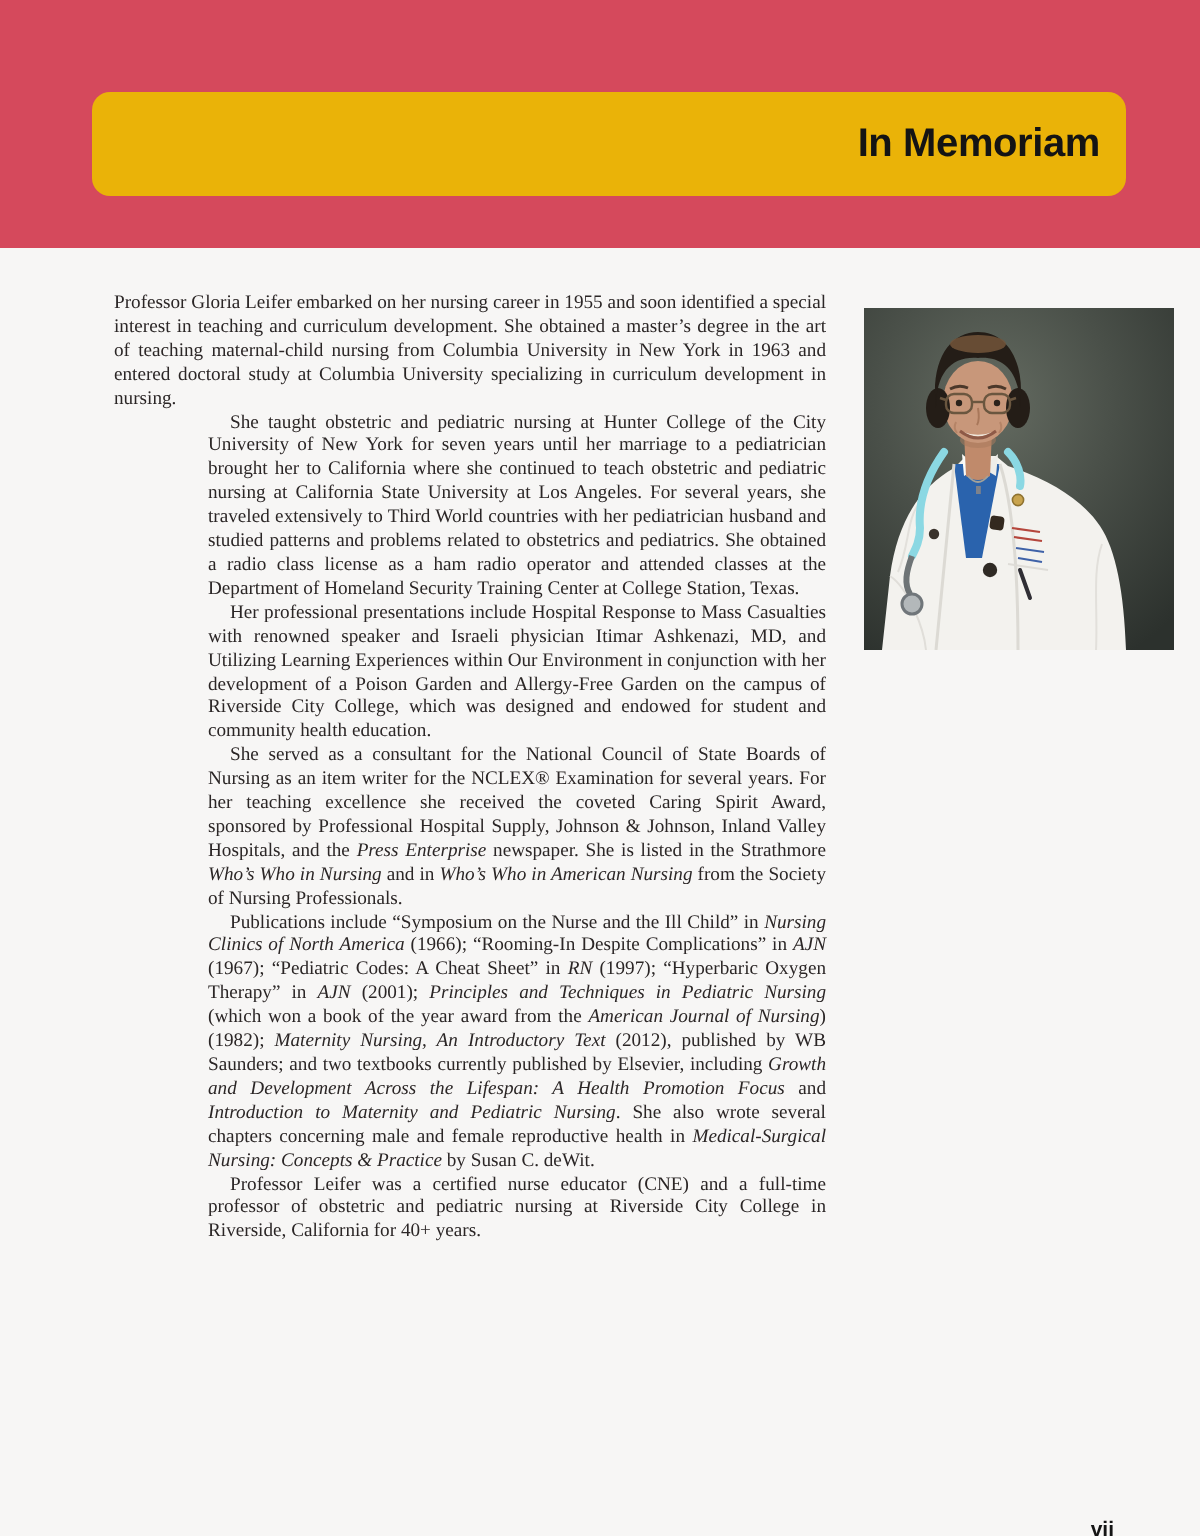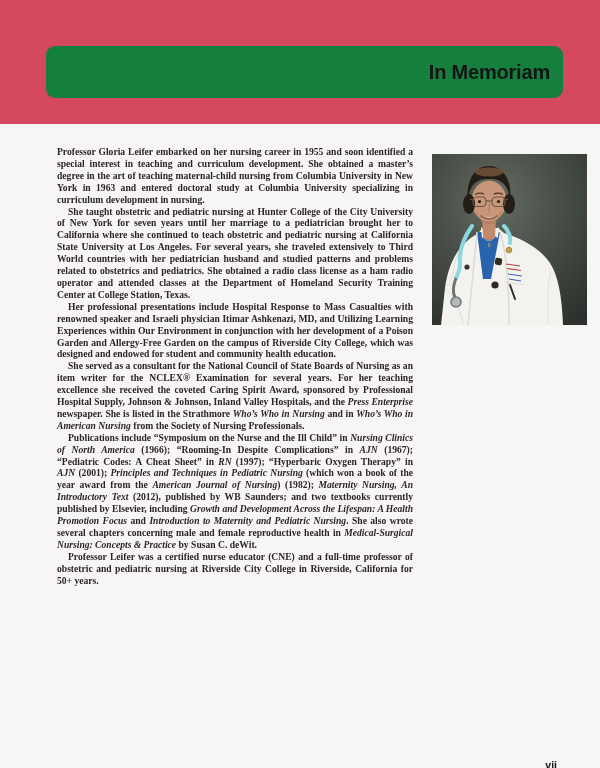--- a/index.html
+++ b/index.html
@@ -18,21 +18,21 @@
   .banner {
     position: absolute;
     left: 0; top: 0;
     width: 600px; height: 124px;
     background: #d5495c;
   }
   .title-panel {
     position: absolute;
     left: 46px; top: 46px;
     width: 517px; height: 52px;
-    background: #15803d;
+    background: #eab308;
     border-radius: 9px;
     box-sizing: border-box;
     display: flex;
     align-items: center;
     justify-content: flex-end;
     padding-right: 13px;
   }
   .page-title {
     font-family: "Liberation Sans", sans-serif;
     font-weight: 700;
@@ -45,24 +45,24 @@
     left: 57px; top: 146px;
     width: 356px;
     text-align: justify;
     font-size: 9.6px;
     line-height: 11.9px;
     color: #2b2626;
   }
   .article p {
     margin: 0;
     text-indent: 0;
-    font-weight: bold;
   }
   .article p.indent {
     text-indent: 11px;
+    margin-left: 47px;
   }
   .portrait {
     position: absolute;
     left: 432px; top: 154px;
     width: 155px; height: 171px;
   }
   .folio {
     position: absolute;
     right: 43px; top: 732px;
     font-family: "Liberation Sans", sans-serif;
@@ -80,21 +80,21 @@
     <span class="page-title">In Memoriam</span>
   </div>
 </div>
 
 <div class="article">
     <p>Professor Gloria Leifer embarked on her nursing career in 1955 and soon identified a special interest in teaching and curriculum development. She obtained a master’s degree in the art of teaching maternal-child nursing from Columbia University in New York in 1963 and entered doctoral study at Columbia University specializing in curriculum development in nursing.</p>
     <p class="indent">She taught obstetric and pediatric nursing at Hunter College of the City University of New York for seven years until her marriage to a pediatrician brought her to California where she continued to teach obstetric and pediatric nursing at California State University at Los Angeles. For several years, she traveled extensively to Third World countries with her pediatrician husband and studied patterns and problems related to obstetrics and pediatrics. She obtained a radio class license as a ham radio operator and attended classes at the Department of Homeland Security Training Center at College Station, Texas.</p>
     <p class="indent">Her professional presentations include Hospital Response to Mass Casualties with renowned speaker and Israeli physician Itimar Ashkenazi, MD, and Utilizing Learning Experiences within Our Environment in conjunction with her development of a Poison Garden and Allergy-Free Garden on the campus of Riverside City College, which was designed and endowed for student and community health education.</p>
     <p class="indent">She served as a consultant for the National Council of State Boards of Nursing as an item writer for the NCLEX® Examination for several years. For her teaching excellence she received the coveted Caring Spirit Award, sponsored by Professional Hospital Supply, Johnson &amp; Johnson, Inland Valley Hospitals, and the <i>Press Enterprise</i> newspaper. She is listed in the Strathmore <i>Who’s Who in Nursing</i> and in <i>Who’s Who in American Nursing</i> from the Society of Nursing Professionals.</p>
     <p class="indent">Publications include “Symposium on the Nurse and the Ill Child” in <i>Nursing Clinics of North America</i> (1966); “Rooming-In Despite Complications” in <i>AJN</i> (1967); “Pediatric Codes: A Cheat Sheet” in <i>RN</i> (1997); “Hyperbaric Oxygen Therapy” in <i>AJN</i> (2001); <i>Principles and Techniques in Pediatric Nursing</i> (which won a book of the year award from the <i>American Journal of Nursing</i>) (1982); <i>Maternity Nursing, An Introductory Text</i> (2012), published by WB Saunders; and two textbooks currently published by Elsevier, including <i>Growth and Development Across the Lifespan: A Health Promotion Focus</i> and <i>Introduction to Maternity and Pediatric Nursing</i>. She also wrote several chapters concerning male and female reproductive health in <i>Medical-Surgical Nursing: Concepts &amp; Practice</i> by Susan C. deWit.</p>
-    <p class="indent">Professor Leifer was a certified nurse educator (CNE) and a full-time professor of obstetric and pediatric nursing at Riverside City College in Riverside, California for 50+ years.</p>
+    <p class="indent">Professor Leifer was a certified nurse educator (CNE) and a full-time professor of obstetric and pediatric nursing at Riverside City College in Riverside, California for 40+ years.</p>
   </div>
 
 <svg class="portrait" viewBox="0 0 155 171" xmlns="http://www.w3.org/2000/svg" aria-hidden="true">
   <defs>
     <radialGradient id="bgGrad" cx="42%" cy="28%" r="85%">
       <stop offset="0" stop-color="#646b61"></stop>
       <stop offset="0.45" stop-color="#4a5049"></stop>
       <stop offset="1" stop-color="#2c312d"></stop>
     </radialGradient>
   </defs>

